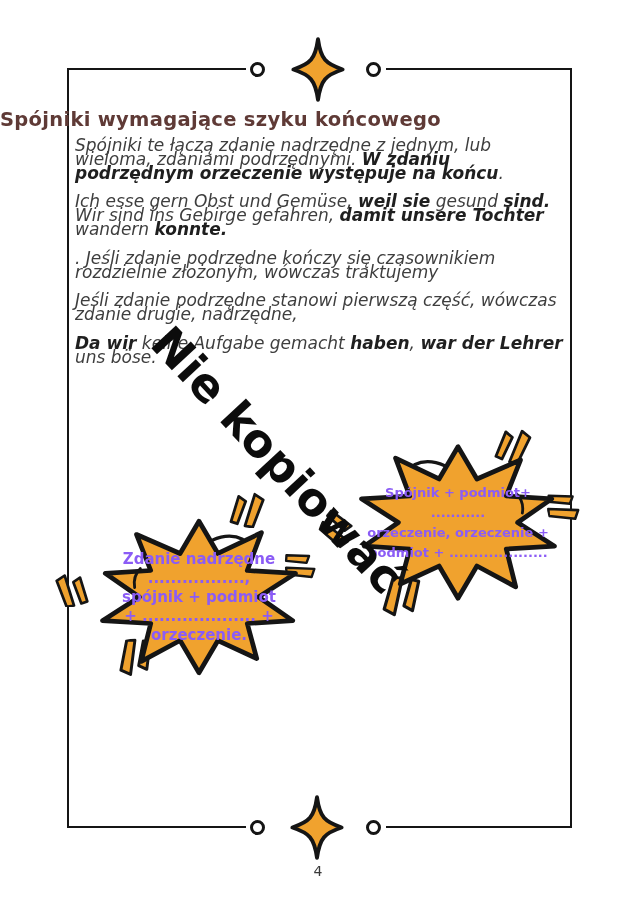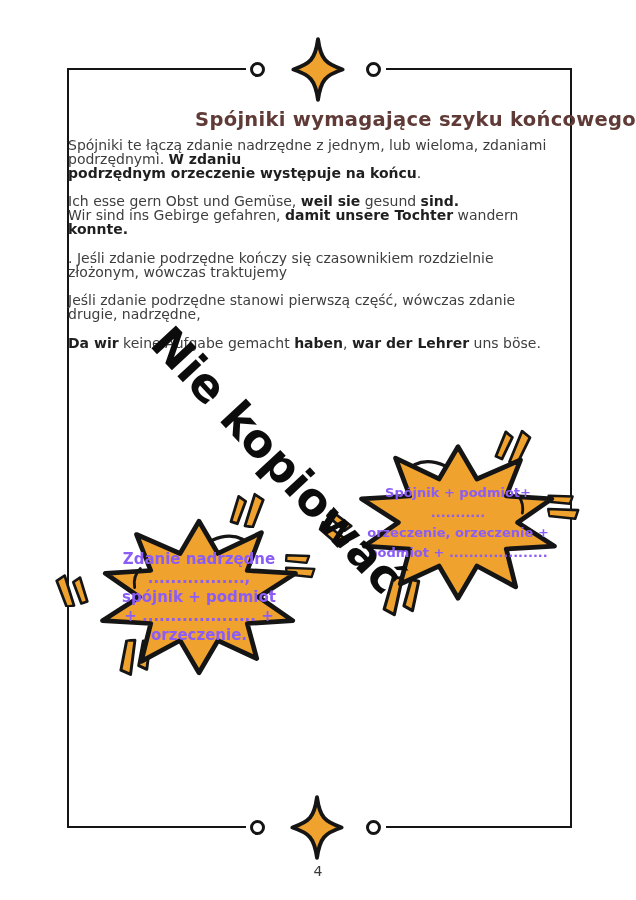--- a/index.html
+++ b/index.html
@@ -4,24 +4,24 @@
 <style>
   html,body{margin:0;padding:0;background:#ffffff;}
   .page{position:relative;width:636px;height:900px;background:#ffffff;overflow:hidden;
         font-family:"DejaVu Sans","Liberation Sans",sans-serif;}
   .frame{position:absolute;left:67px;top:68px;width:501px;height:756px;
          border:2.5px solid #151515;z-index:1;}
   .divider-mask{position:absolute;background:#ffffff;z-index:2;}
   .ring{position:absolute;width:9px;height:9px;border:3px solid #151515;border-radius:50%;
         background:#ffffff;z-index:3;}
   .sparkle{position:absolute;z-index:3;}
-  .page-title{position:absolute;left:0;right:0;top:95px;text-align:right;z-index:2;
+  .page-title{position:absolute;left:0;right:0;top:95px;text-align:left;z-index:2;
               font-size:19.5px;font-weight:700;letter-spacing:.3px;color:#5f3a36;}
-  .body-text{position:absolute;left:68px;top:139px;width:496px;z-index:2;
-             font-size:14px;line-height:13.8px;color:#3e3e3e;}
+  .body-text{position:absolute;left:75px;top:139px;width:496px;z-index:2;
+             font-size:17px;line-height:13.8px;color:#3e3e3e;font-style:italic;}
   .para{margin:0 0 15px 0;}
   .b{font-weight:700;color:#1f1f1f;}
   .burst{position:absolute;z-index:5;}
   .burst-shape{position:absolute;left:0;top:0;width:100%;height:100%;}
   .burst-shape.flip{transform:scaleX(-1);}
   .burst-text{position:absolute;left:0;top:0;right:0;bottom:0;display:flex;flex-direction:column;
               align-items:center;justify-content:center;text-align:center;font-weight:700;color:#8b5cf6;}
   .burst-text.left{font-size:15px;line-height:19px;}
   .burst-text.right{font-size:13px;line-height:20px;}
   .accent{position:absolute;z-index:4;}

